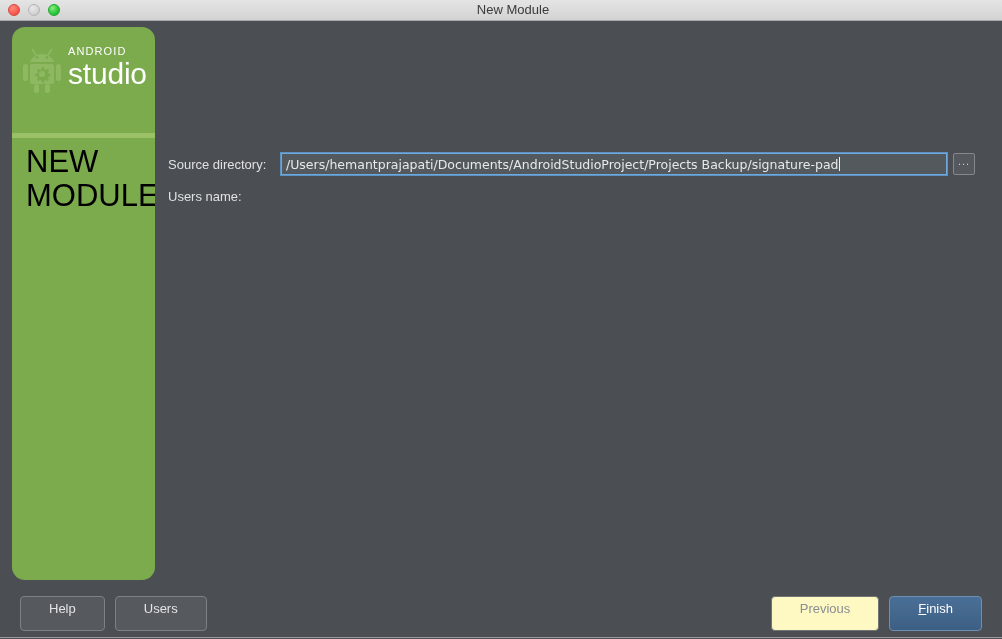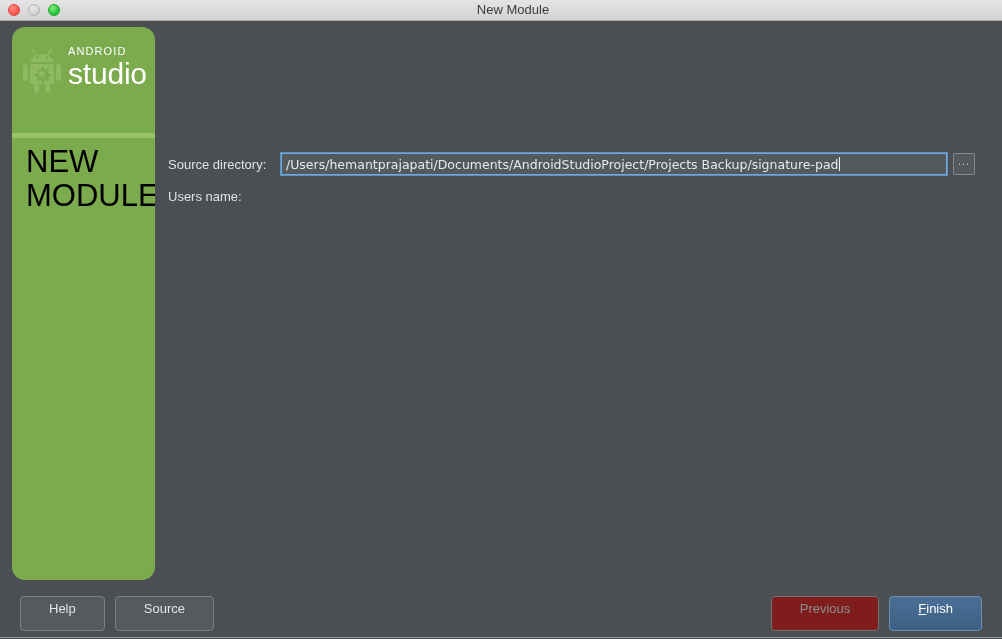--- a/index.html
+++ b/index.html
@@ -214,21 +214,21 @@
     text-align: center;
     background: #56595d;
     border: 1px solid #7d8185;
     color: #e2e4e6;
     cursor: default;
     display: inline-block;
   }
   .btn.disabled {
     color: #8a8e92;
     border-color: #707477;
-    background: #7f1d1d;
+    background: #fef9c3;
     margin-left: 8px;
   }
   .btn.default {
     background: linear-gradient(to bottom, #4a6f96 0%, #3d5f84 100%);
     border: 1px solid #6d8fb2;
     color: #ffffff;
   }
   .btn u { text-decoration: underline; }
 
   .buttons-left {
@@ -311,21 +311,21 @@
       </div>
 
       <div class="row">
         <div class="field-label">Users name:</div>
       </div>
 
     </div>
 
     <div class="buttons-left">
       <div class="btn help">Help</div>
-      <div class="btn cancel">Source</div>
+      <div class="btn cancel">Users</div>
     </div>
 
     <div class="buttons-right">
       <div class="btn previous disabled">Previous</div>
       <div class="btn finish default"><u>F</u><span>inish</span></div>
     </div>
 
   </div>
 </div>
 

